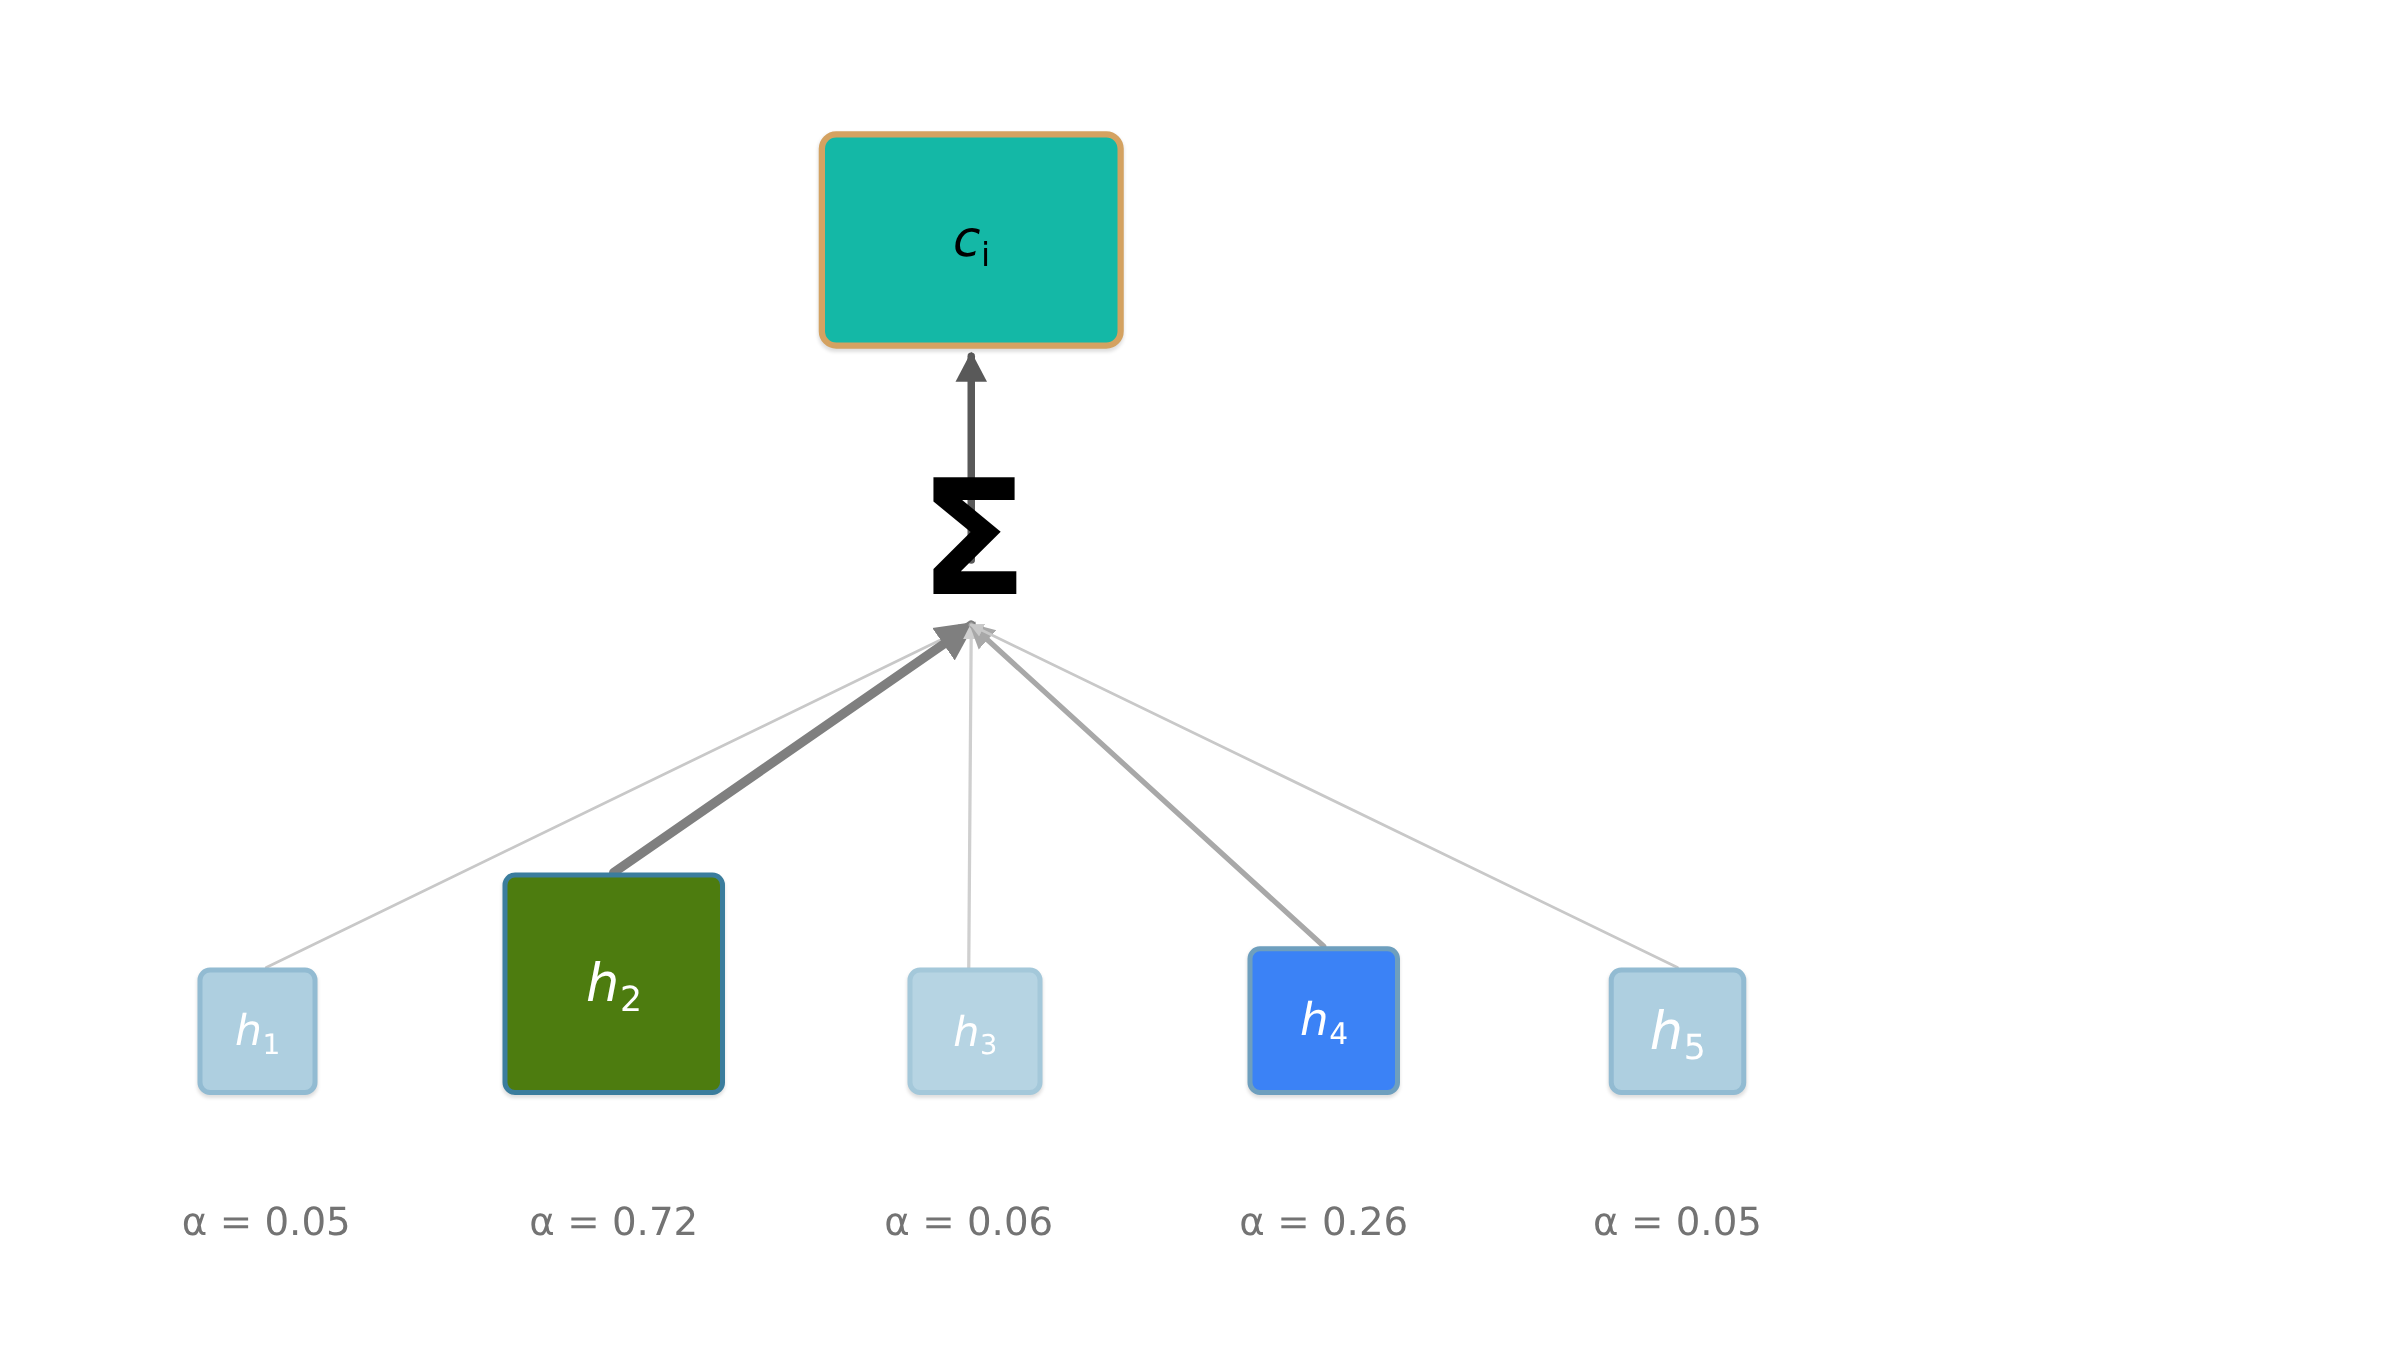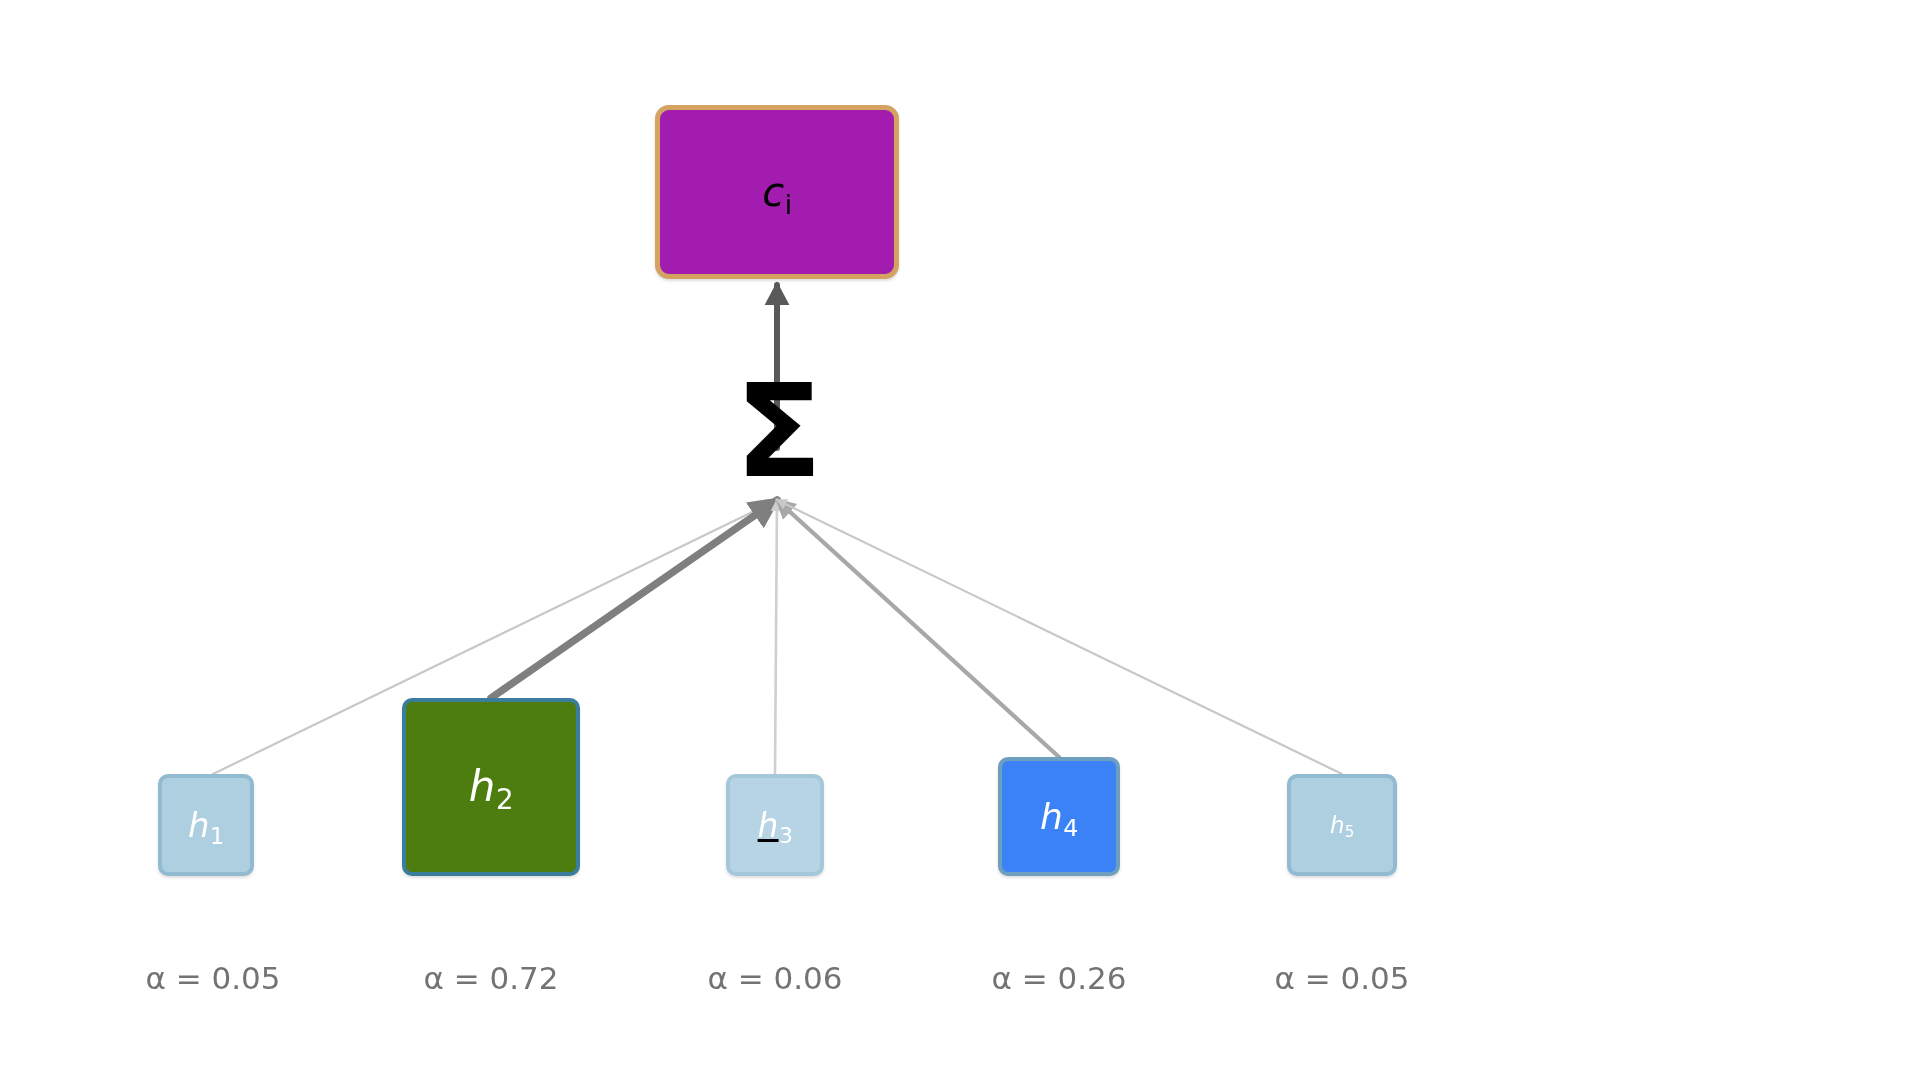--- a/index.html
+++ b/index.html
@@ -112,44 +112,44 @@
         <line x1="213" y1="774" x2="777" y2="500" stroke="#c8c8c8" stroke-width="2.2" stroke-linecap="round" marker-end="url(#ah-h1)"></line>
         <line x1="491" y1="698" x2="777" y2="500" stroke="#7f7f7f" stroke-width="7.5" stroke-linecap="round" marker-end="url(#ah-h2)"></line>
         <line x1="775" y1="774" x2="777" y2="500" stroke="#cfcfcf" stroke-width="2.6" stroke-linecap="round" marker-end="url(#ah-h3)"></line>
         <line x1="1059" y1="757" x2="777" y2="500" stroke="#a8a8a8" stroke-width="4.2" stroke-linecap="round" marker-end="url(#ah-h4)"></line>
         <line x1="1342" y1="774" x2="777" y2="500" stroke="#c8c8c8" stroke-width="2.2" stroke-linecap="round" marker-end="url(#ah-h5)"></line>
       </g>
 
     <line id="output-edge" stroke-linecap="round" x1="777" y1="448" x2="777" y2="285" stroke="#595959" stroke-width="6" marker-end="url(#ah-out)"></line>
   </svg>
 
-  <div class="node-box context-box" id="context-box" style="left: 655px; top: 105px; width: 244px; height: 174px; background: #a21caf; border: 5px solid rgb(212, 162, 97);">
+  <div class="node-box context-box" id="context-box" style="left: 655px; top: 105px; width: 244px; height: 174px; background: #14b8a6; border: 5px solid rgb(212, 162, 97);">
     <span class="node-label context-label">
       <span>c</span><span class="sub">i</span>
     </span>
   </div>
 
   <div class="sigma-symbol" id="sigma-symbol" style="left: 735px; top: 368px;">Σ</div>
 
   <div id="hidden-layer">
       <div class="node-box" style="left: 158px; top: 774px; width: 96px; height: 102px; background: rgb(174, 207, 224); border: 4px solid rgb(146, 187, 210);">
         <span class="node-label hidden-label" style="font-size: 34px;"><span>h</span><span class="sub">1</span></span>
       </div>
       <div class="alpha-label" style="left: 63px; top: 963px; width: 300px;">α = 0.05</div>
       <div class="node-box" style="left: 402px; top: 698px; width: 178px; height: 178px; background: #4d7c0f; border: 4px solid rgb(59, 125, 157);">
         <span class="node-label hidden-label" style="font-size: 42px;"><span>h</span><span class="sub">2</span></span>
       </div>
       <div class="alpha-label" style="left: 341px; top: 963px; width: 300px;">α = 0.72</div>
-      <div class="node-box" style="left: 726px; top: 774px; width: 98px; height: 102px; background: rgb(182, 212, 227); border: 4px solid rgb(164, 200, 218); text-decoration: underline;">
+      <div class="node-box" style="left: 726px; top: 774px; width: 108px; height: 102px; background: rgb(182, 212, 227); border: 4px solid rgb(164, 200, 218);">
         <span class="node-label hidden-label" style="font-size: 33px;"><span>h</span><span class="sub">3</span></span>
       </div>
       <div class="alpha-label" style="left: 625px; top: 963px; width: 300px;">α = 0.06</div>
       <div class="node-box" style="left: 998px; top: 757px; width: 122px; height: 119px; background: #3b82f6; border: 4px solid rgb(110, 159, 190);">
         <span class="node-label hidden-label" style="font-size: 36px;"><span>h</span><span class="sub">4</span></span>
       </div>
       <div class="alpha-label" style="left: 909px; top: 963px; width: 300px;">α = 0.26</div>
       <div class="node-box" style="left: 1287px; top: 774px; width: 110px; height: 102px; background: rgb(174, 207, 224); border: 4px solid rgb(146, 187, 210);">
-        <span class="node-label hidden-label" style="font-size: 23px;"><span>h</span><span class="sub">5</span></span>
+        <span class="node-label hidden-label" style="font-size: 42px;"><span>h</span><span class="sub">5</span></span>
       </div>
       <div class="alpha-label" style="left: 1192px; top: 963px; width: 300px;">α = 0.05</div>
     </div>
 
 </div>
 
 </body></html>

